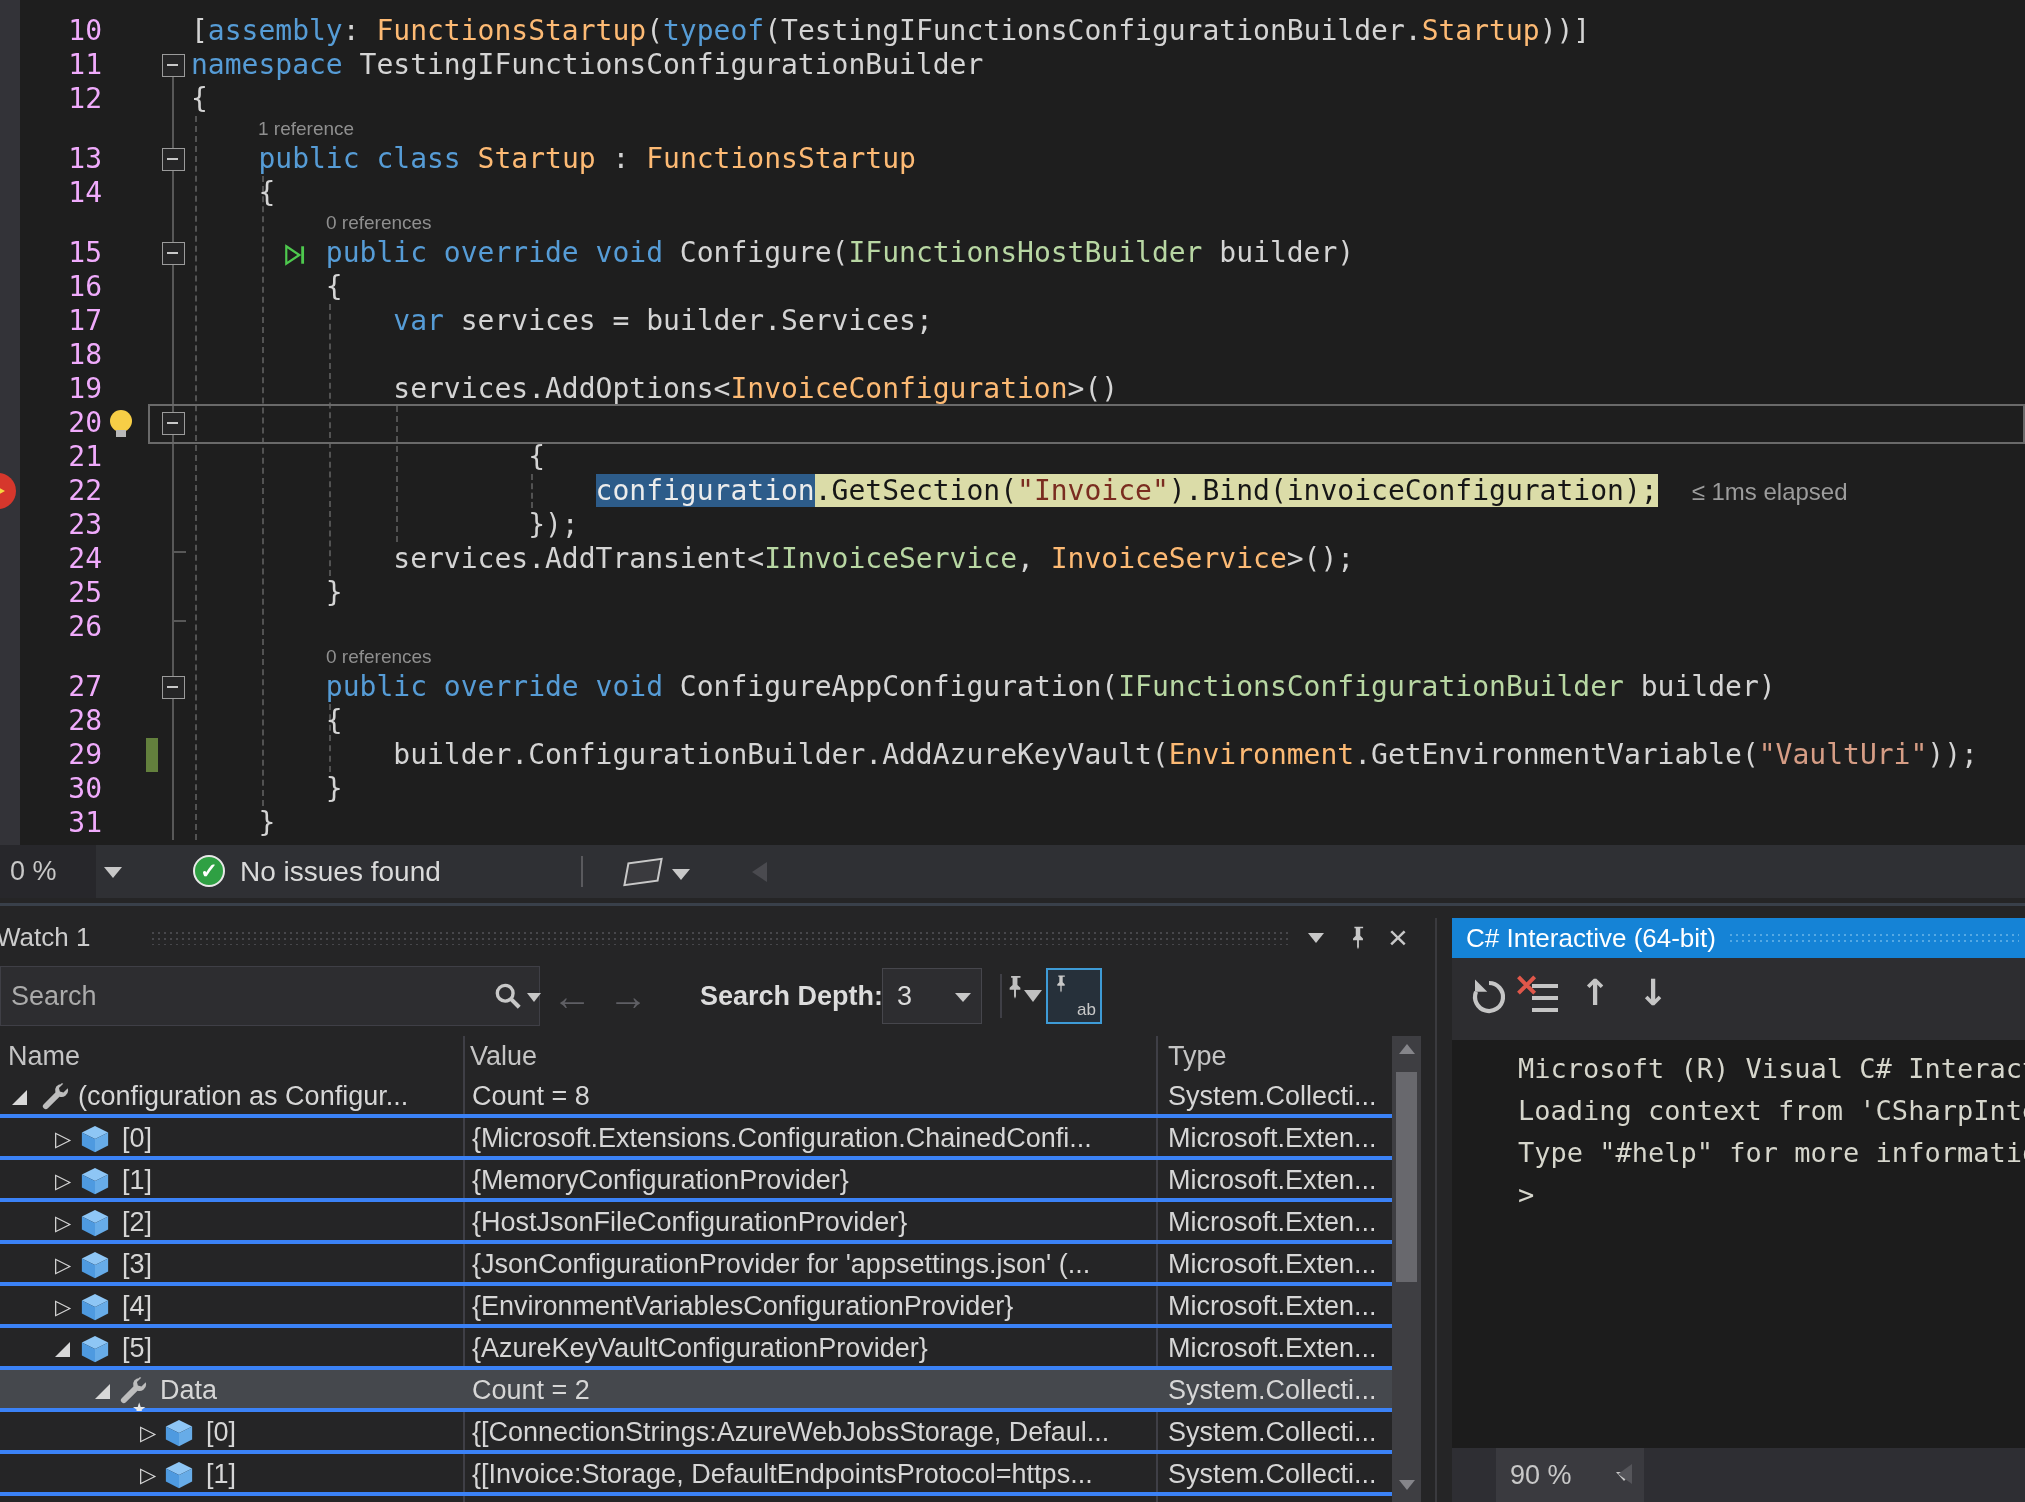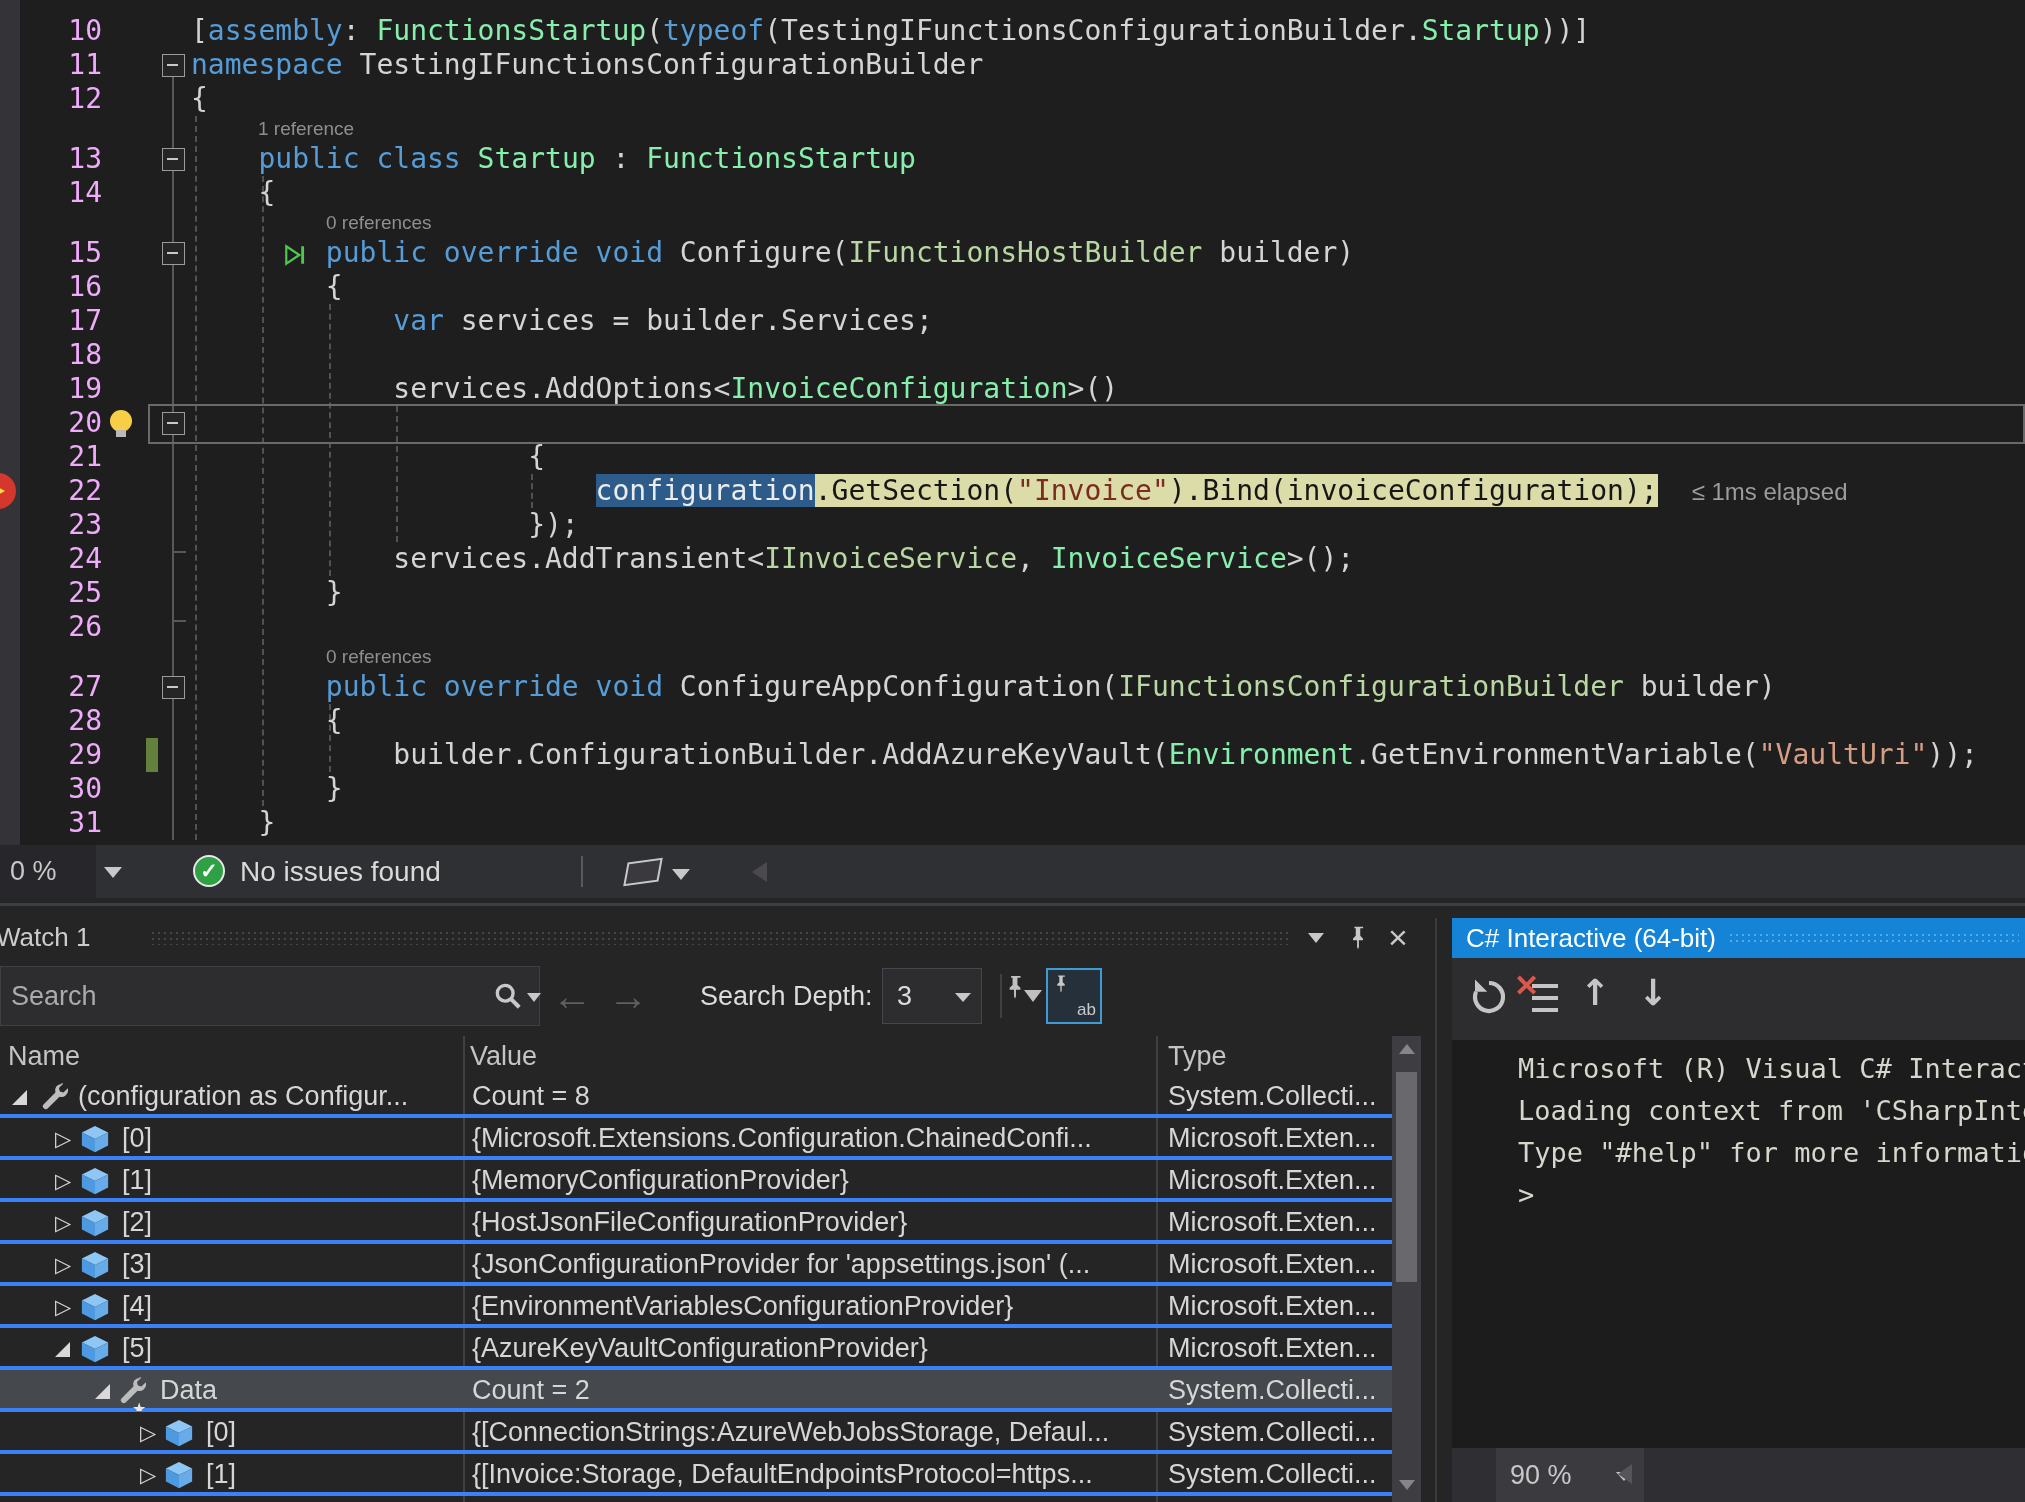--- a/index.html
+++ b/index.html
@@ -10,21 +10,21 @@
   .margin-strip{position:absolute;left:0;top:0;width:20px;height:845px;background:#333338;}
   .scope-line{position:absolute;left:172px;top:64px;width:2px;height:776px;background:#585858;}
   .scope-tick{position:absolute;left:172px;width:14px;height:2px;background:#585858;}
   .guide{position:absolute;width:0;border-left:2px dashed #525252;}
   .code-lines{position:absolute;left:0;top:14px;width:2025px;}
   .cl{position:relative;height:34px;font-family:"DejaVu Sans Mono",monospace;font-size:28px;line-height:34px;}
   .lensrow{position:relative;height:26px;}
   .lens{position:absolute;top:0;color:#8F8F8F;font-size:19px;line-height:26px;font-family:"Liberation Sans",sans-serif;}
   .ln{display:inline-block;width:102px;text-align:right;color:#f0abfc;}
   .code{position:absolute;left:191px;top:0;white-space:pre;z-index:2;}
-  .k{color:#569CD6}.t{color:#86efac}.i{color:#B8D7A3}.s{color:#D69D85}.p{color:#D4D4D4}
+  .k{color:#569CD6}.t{color:#fdba74}.i{color:#B8D7A3}.s{color:#D69D85}.p{color:#D4D4D4}
   .g{background:#4C7A22;color:#F2F2F2;box-shadow:inset 0 0 0 1.5px #85A860;}
   .b{background:#2D5C8A;color:#ECECEC;}
   .y{background:#DBDCA8;color:#161616;}
   .ys{background:#DBDCA8;color:#7A2C20;}
   .perftip{font-family:"Liberation Sans",sans-serif;font-size:24px;color:#9C9C9C;background:none;margin-left:34px;}
   .stmtbox{position:absolute;left:148px;right:0;top:-2px;height:36px;border:2px solid #6A6A6A;z-index:1;}
   .foldbox{position:absolute;left:162px;top:6px;width:21px;height:21px;border:1px solid #9B9B9B;background:#252526;z-index:3;}
   .foldbox i{position:absolute;left:4px;top:9px;width:11px;height:2px;background:#C8C8C8;}
   .changebar{position:absolute;left:146px;top:0;width:12px;height:34px;background:#63803D;}
   .bpglyph{position:absolute;left:-20px;top:-1px;width:36px;height:36px;border-radius:50%;background:#D6372C;z-index:3;}
@@ -52,21 +52,21 @@
   .dots{background-image:radial-gradient(circle,#47474B 1.3px,transparent 1.4px);background-size:6px 6px;}
   .wdots{position:absolute;left:150px;top:12px;width:1140px;height:15px;}
   .wt-caret{position:absolute;left:1308px;top:15px;border-left:8px solid transparent;border-right:8px solid transparent;border-top:10px solid #C8C8C8;width:0;height:0;}
   .wt-close{position:absolute;left:1388px;top:0px;color:#C8C8C8;font-size:34px;line-height:38px;}
   .searchrow{position:absolute;left:0;top:38px;width:100%;height:80px;}
   .searchbox{position:absolute;left:0;top:10px;width:540px;height:60px;background:#2D2D30;border:1px solid #3F3F46;box-sizing:border-box;padding-left:48px;}
   .searchbox .ph{position:absolute;left:10px;top:0;color:#ABABAB;font-size:27px;line-height:58px;}
   .mag{position:absolute;left:492px;top:14px;}
   .s-caret{position:absolute;left:526px;top:26px;border-left:7px solid transparent;border-right:7px solid transparent;border-top:9px solid #C8C8C8;width:0;height:0;}
   .navarr{position:absolute;top:0;color:#5F5F64;font-size:40px;line-height:80px;font-weight:bold;}
-  .sd-label{position:absolute;left:700px;top:0;color:#DCDCDC;font-size:27px;line-height:80px;}
+  .sd-label{position:absolute;left:700px;top:0;color:#DCDCDC;font-size:27px;line-height:80px;font-weight:bold;}
   .combo{position:absolute;left:882px;top:12px;width:100px;height:56px;background:#2D2D30;border:1px solid #46464C;box-sizing:border-box;color:#DCDCDC;font-size:27px;line-height:54px;padding-left:14px;}
   .combo .caret{position:absolute;right:10px;top:24px;border-left:8px solid transparent;border-right:8px solid transparent;border-top:9px solid #C8C8C8;}
   .sr-div{position:absolute;left:1000px;top:18px;width:2px;height:44px;background:#3F3F46;}
   .tb-icon{position:absolute;top:18px;width:44px;height:44px;}
   .activebox{position:absolute;left:1046px;top:12px;width:56px;height:56px;border:2px solid #3E9BD6;background:#26303A;box-sizing:border-box;}
   .activebox .ab{position:absolute;right:4px;bottom:2px;color:#C8C8C8;font-size:17px;}
   .funnel{width:0;height:0;border-left:9px solid transparent;border-right:9px solid transparent;border-top:12px solid #C0C0C0;}
   
   .whead{position:absolute;left:0;top:118px;width:1392px;height:40px;color:#C4C4C4;font-size:27px;line-height:40px;}
   .colline{position:absolute;top:118px;bottom:0;width:2px;background:#3F3F46;}

